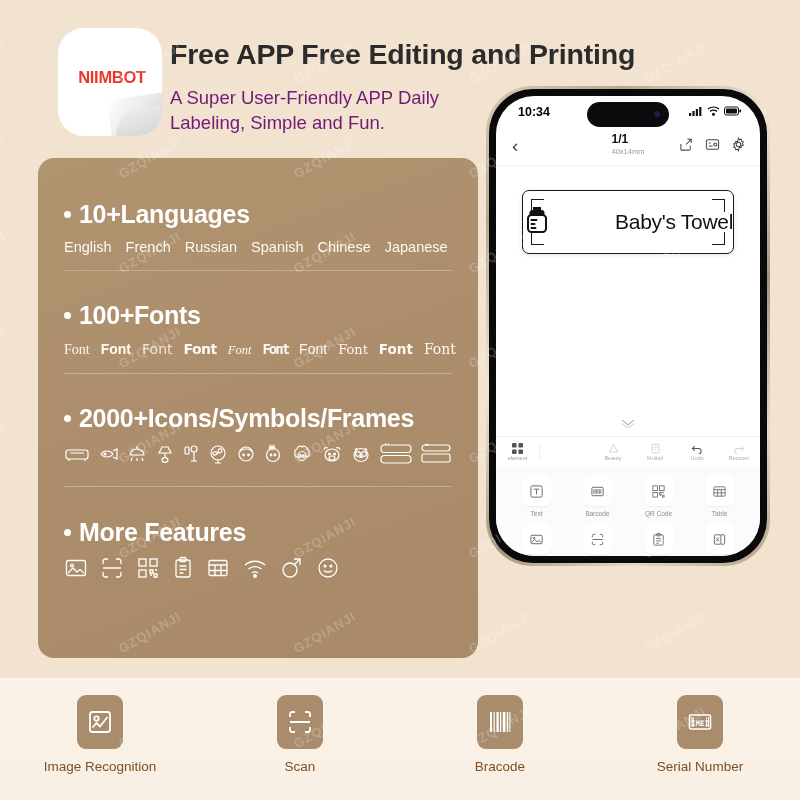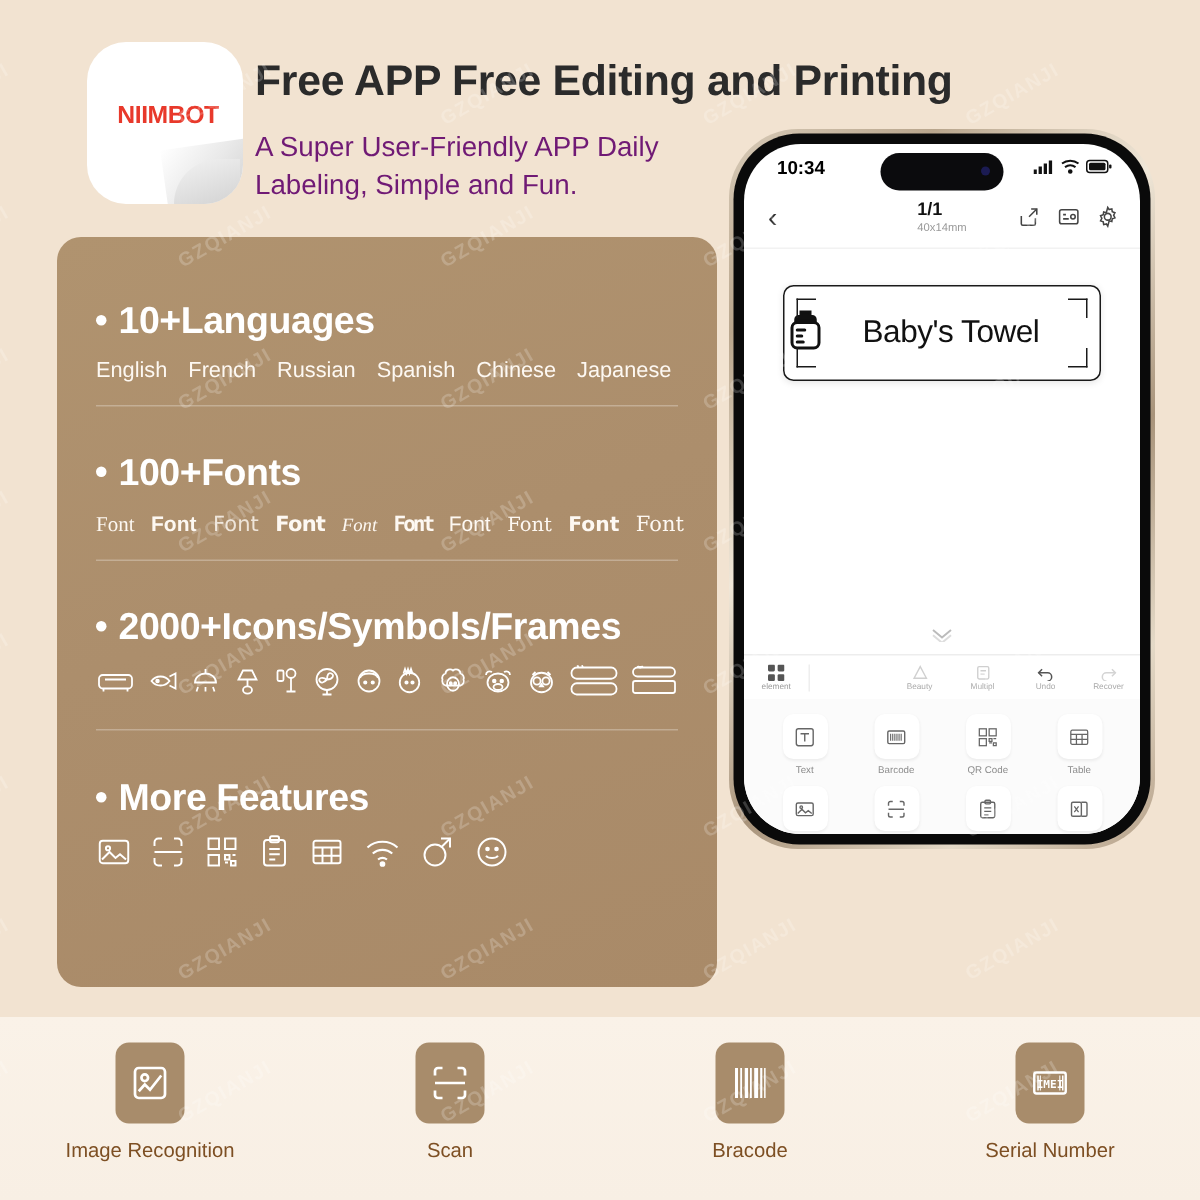--- a/index.html
+++ b/index.html
@@ -280,21 +280,21 @@
   .label-card {
     position: absolute;
     left: 50%; top: 24px;
     transform: translateX(-50%);
     width: 212px; height: 64px;
     background: #fff;
     border: 1.6px solid #1a1a1a;
     border-radius: 7px;
     display: flex;
     align-items: center;
-    justify-content: flex-start;
+    justify-content: space-between;
     gap: 24px;
     box-shadow: 0 1px 5px rgba(0,0,0,.10);
   }
   .label-text {
     font-size: 21px;
     font-weight: 500;
     color: #111;
     letter-spacing: -.3px;
   }
   .corner {

